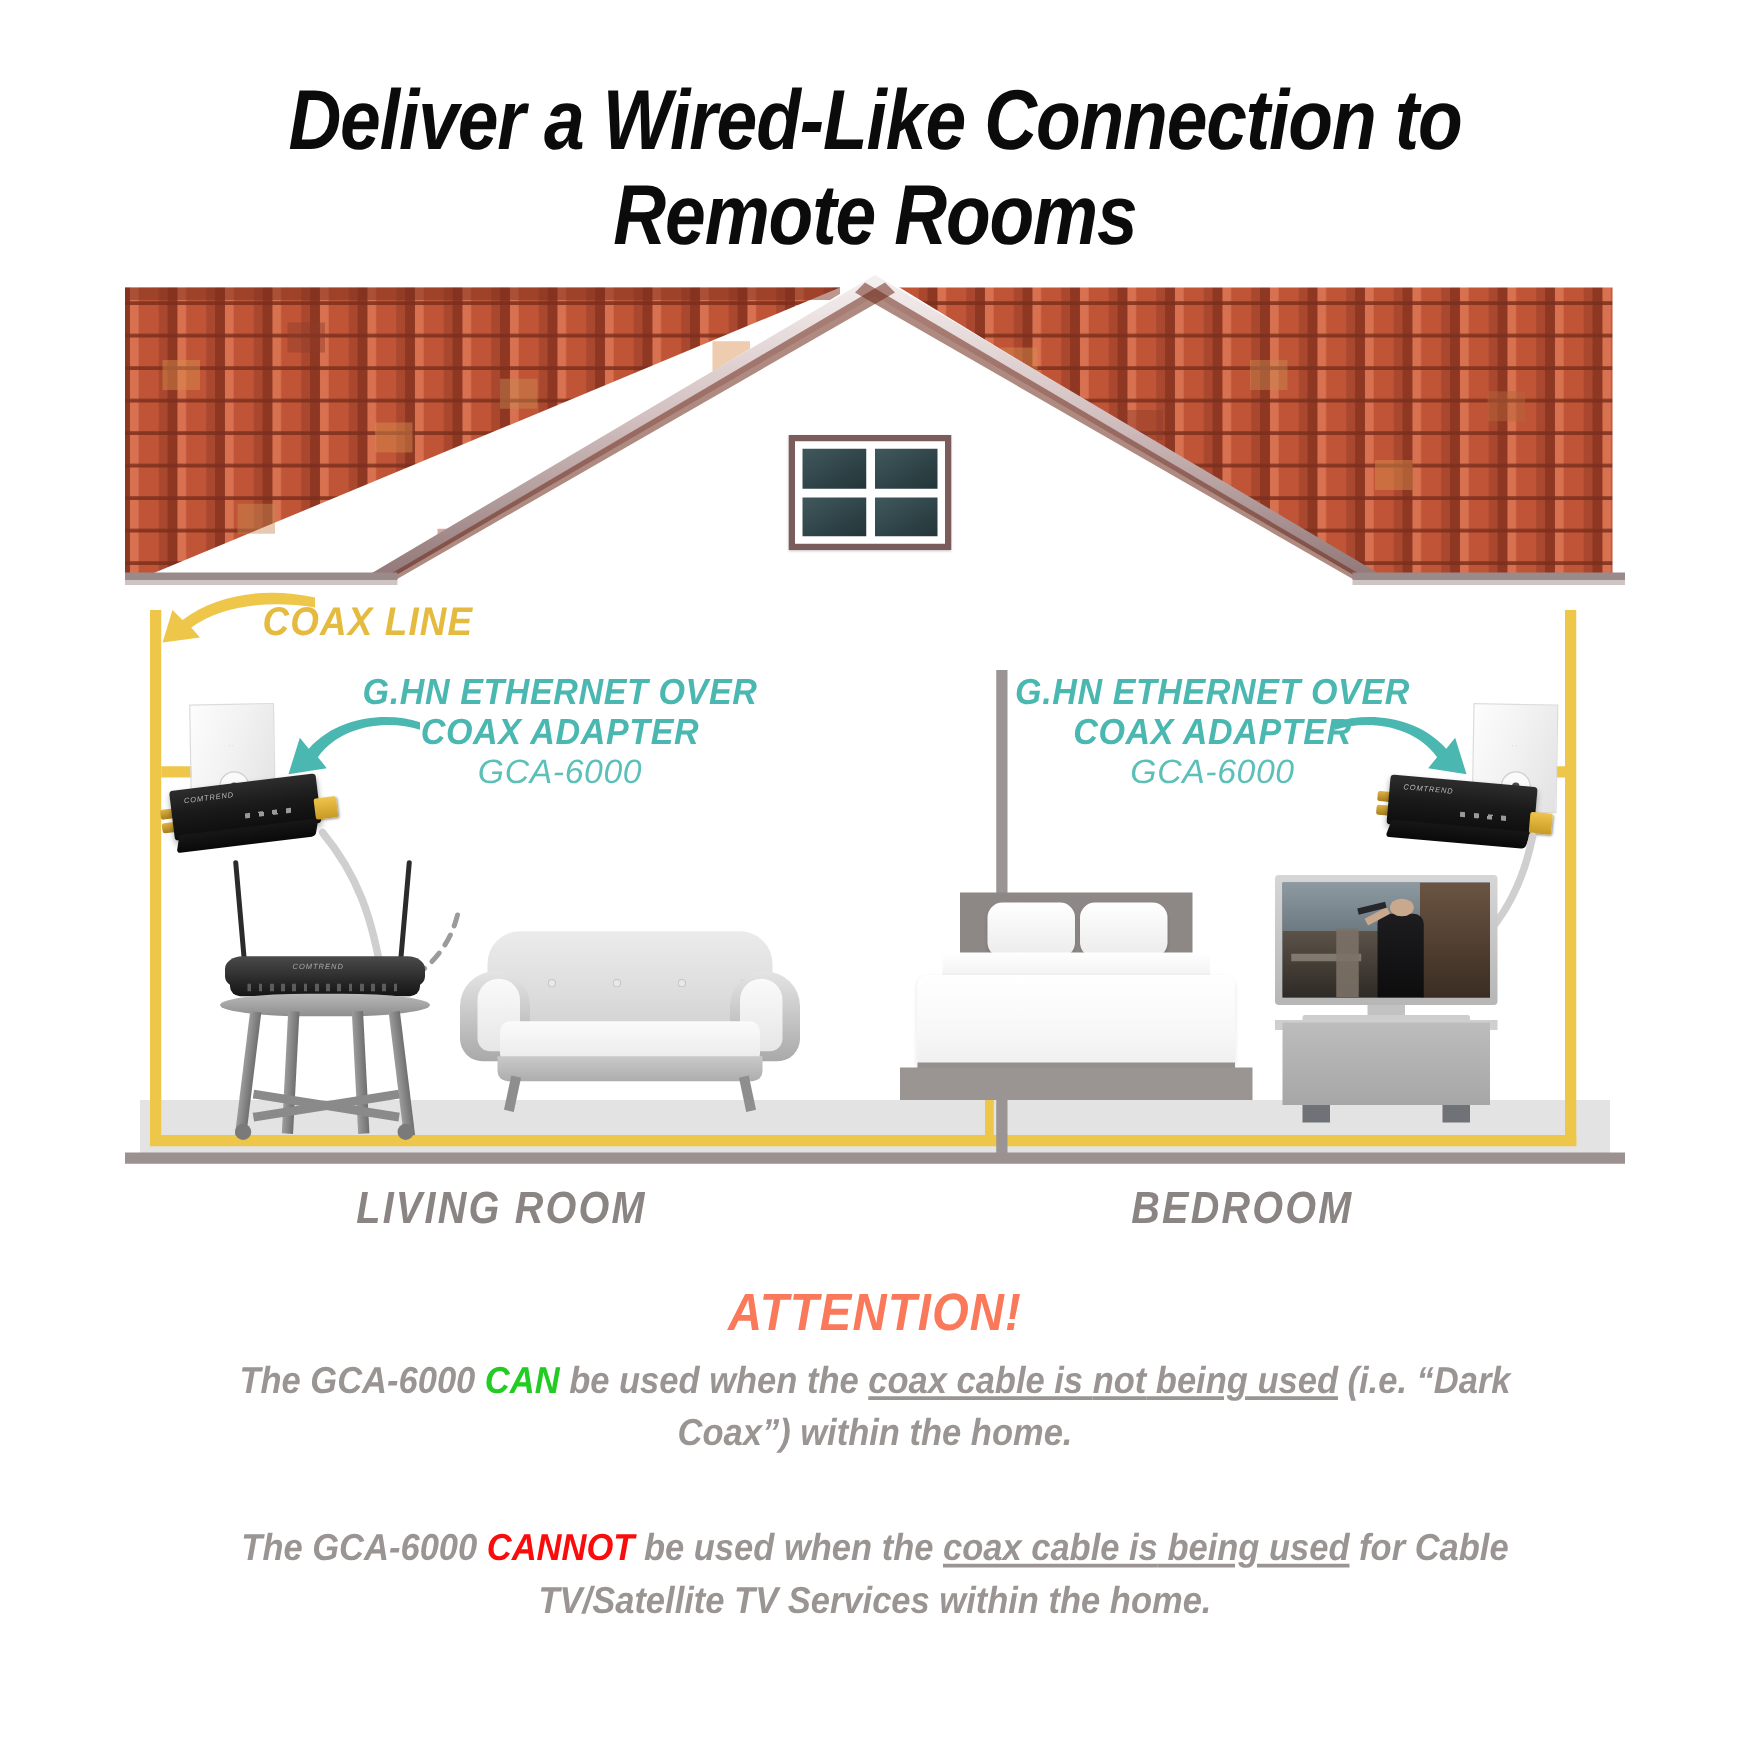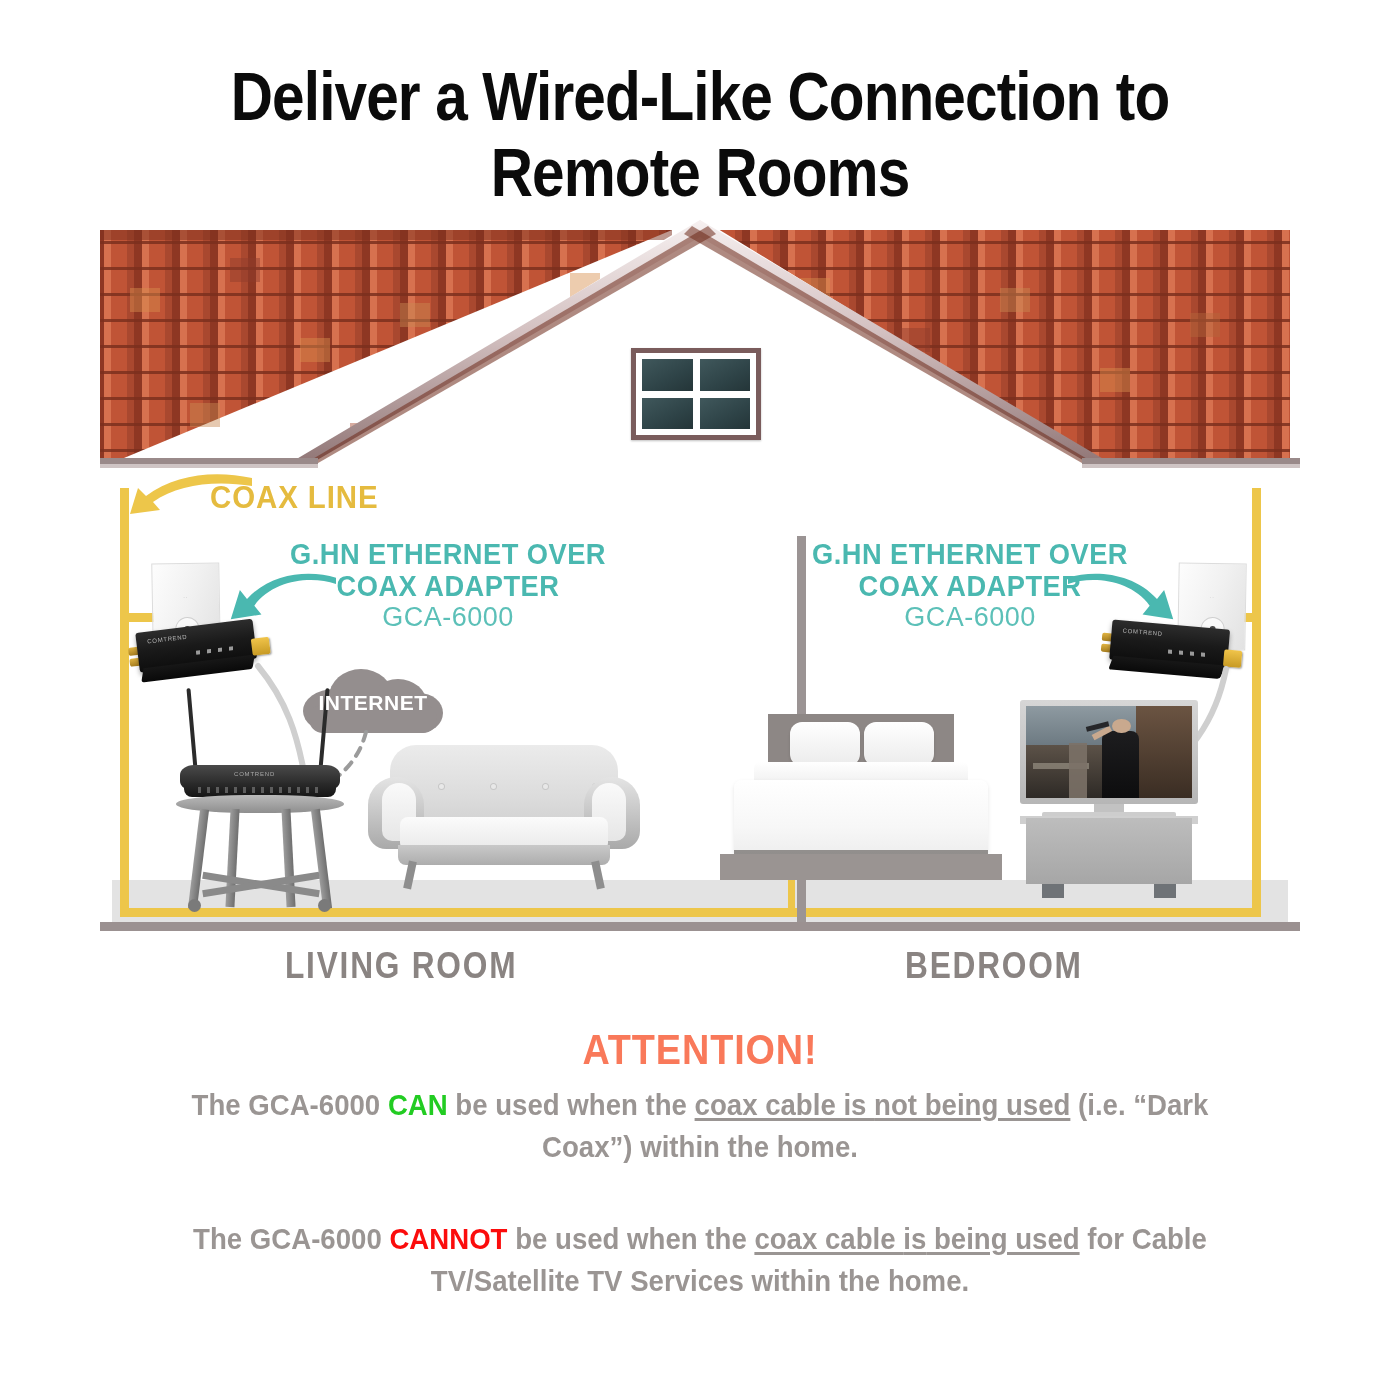--- a/index.html
+++ b/index.html
@@ -3,21 +3,21 @@
 <meta charset="utf-8">
 <style>
   html,body{margin:0;padding:0;}
   body{
     width:1400px;height:1400px;
     background:#ffffff;
     font-family:"Liberation Sans", sans-serif;
     overflow:hidden;
     position:relative;
   }
-  .stage{position:absolute;left:0;top:0;width:1400px;height:1400px;}
+  .stage{position:absolute;left:0;top:0;width:1400px;height:1400px;font-style:italic;}
 
   
   .title{
     position:absolute;left:0;top:58px;width:1400px;
     text-align:center;
     font-size:68px;line-height:76px;
     font-weight:bold;
     color:#0b0b0b;
     letter-spacing:-1px;
     transform:scaleX(.86);
@@ -472,28 +472,20 @@
     <div class="ethport"></div>
   </div>
 
   <svg class="cable" style="left:240px;top:660px;width:140px;height:130px;" viewBox="0 0 140 130">
     <path d="M18 6 C 46 40, 58 74, 66 124" stroke="#cfcfcf" stroke-width="6" fill="none" stroke-linecap="round"></path>
   </svg>
   <svg class="cable" style="left:1130px;top:665px;width:130px;height:140px;" viewBox="0 0 130 140">
     <path d="M96 4 C 86 56, 60 92, 10 126" stroke="#cfcfcf" stroke-width="6" fill="none" stroke-linecap="round"></path>
   </svg>
 
-  <div class="cloud">
-    <div class="blob b1"></div>
-    <div class="blob b2"></div>
-    <div class="blob b3"></div>
-    <div class="blob b4"></div>
-    <div class="blob base"></div>
-    <div class="cloud-text">INTERNET</div>
-  </div>
 
   <svg class="cable" style="left:290px;top:728px;width:90px;height:80px;" viewBox="0 0 90 80">
     <path d="M76 4 C 68 36, 44 58, 6 70" stroke="#9b9b9b" stroke-width="4" fill="none" stroke-dasharray="9 8" stroke-linecap="round"></path>
   </svg>
 
   <div class="antenna ant-l"></div>
   <div class="antenna ant-r"></div>
   <div class="router">
     <div class="top">
       <div class="brand">COMTREND</div>

